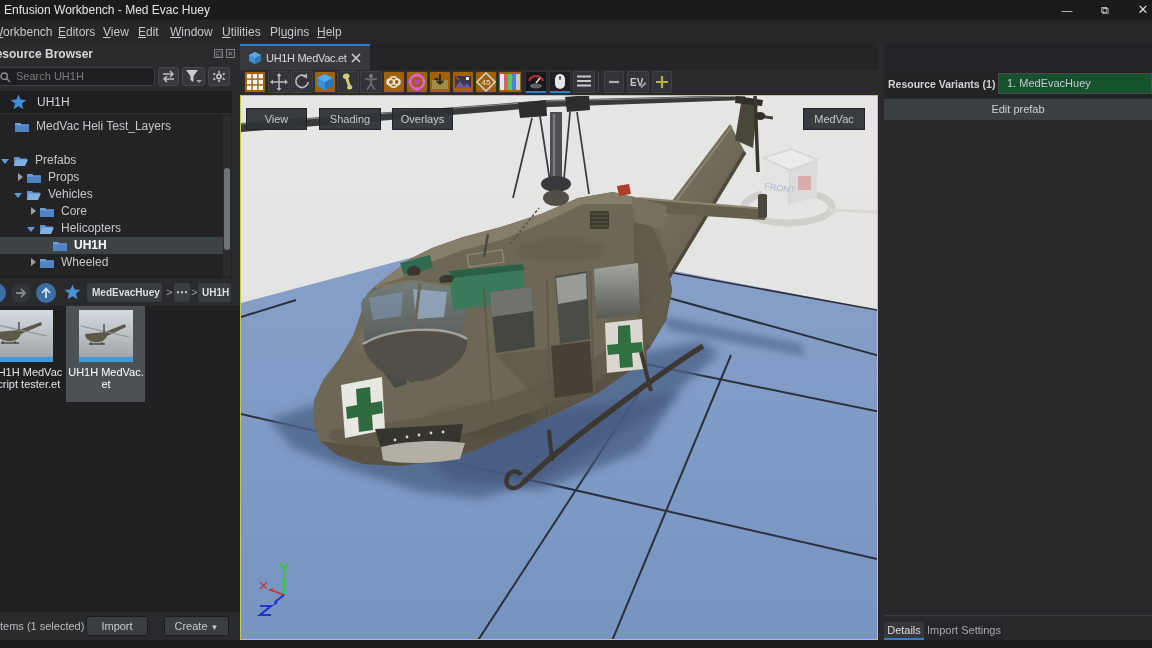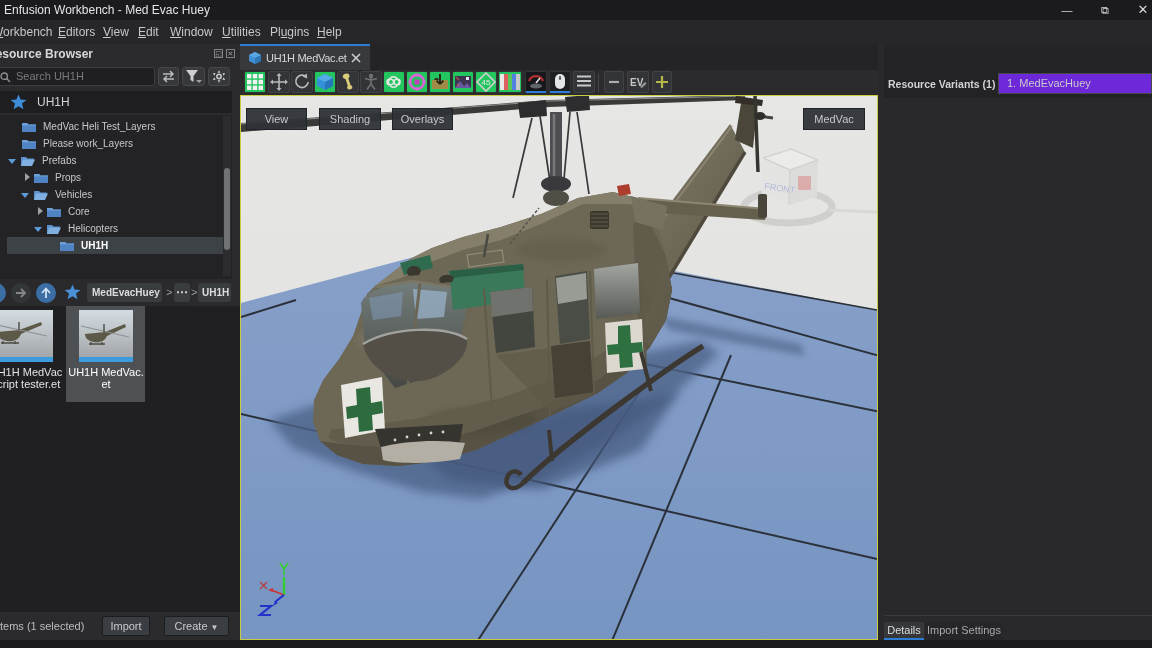--- a/index.html
+++ b/index.html
@@ -14,21 +14,21 @@
 .mi{position:absolute;top:5px}
 .mi u{text-decoration:underline}
 
 #lpanel{left:0;top:44px;width:240px;height:596px;background:#2b2b2e}
 #rbtitle{left:0;top:3px;font-size:12px;font-weight:bold;color:#d6d7d9}
 .paneico{position:absolute;top:5px;width:9px;height:9px;border:1px solid #808184;color:#97989a;font-size:7px;line-height:8px;text-align:center}
 #searchbox{left:-8px;top:23px;width:163px;height:19px;background:#1f1f22;border:1px solid #3c3d40;border-radius:3px;color:#797a7c;font-size:11px;line-height:17px;padding-left:23px}
 .sbtn{position:absolute;top:23px;width:21px;height:19px;background:#36383b;border:1px solid #46484b;border-radius:3px}
 #favrow{left:0;top:47px;width:232px;height:22px;background:#1e1e21;color:#d2d3d5;font-size:12px}
 #tree{left:0;top:71px;width:232px;height:164px;background:#232326;overflow:hidden}
-.trow{position:absolute;left:7px;width:232px;height:17px;color:#c6c7c9;font-size:10px;line-height:17px}
+.trow{position:absolute;left:0;width:232px;height:17px;color:#c6c7c9;font-size:12px;line-height:17px}
 .trow.sel{background:#3d4246;color:#fff;font-weight:bold;width:223px}
 .tarrow{position:absolute;width:8px;height:8px}
 #scrollbar{left:223px;top:72px;width:8px;height:160px;background:#2c2c2f}
 #scrollthumb{left:224px;top:124px;width:6px;height:82px;background:#707376;border-radius:3px}
 
 #crumbbar{left:0;top:236px;width:192px;height:26px;background:#2a2a2d}
 .cbtn{position:absolute;top:3px;width:20px;height:20px;border-radius:10px}
 .chip{position:absolute;top:3px;height:19px;background:#3a3d40;border-radius:3px;color:#dcdde0;font-size:11px;font-weight:bold;line-height:19px;padding:0 6px;text-align:center;overflow:hidden}
 
 #thumbarea{left:0;top:262px;width:240px;height:306px;background:#202023}
@@ -36,21 +36,21 @@
 .thumbimg{position:absolute;overflow:hidden}
 .tlabel{position:absolute;font-size:11px;color:#e2e3e5;text-align:center;line-height:12px}
 
 #statusbar{left:0;top:568px;width:240px;height:28px;background:#2b2b2e;color:#bcbdbf;font-size:11px}
 .pbtn{position:absolute;top:4px;height:20px;background:#3a3d41;border:1px solid #1b1c1e;border-radius:2px;color:#c9cacc;font-size:11px;text-align:center;line-height:18px}
 
 #tabbar{left:240px;top:44px;width:638px;height:26px;background:#242427}
 #tab1{left:0px;top:0px;width:130px;height:26px;background:#37393d;border-top:2px solid #2e7cd4;color:#d8d9db;font-size:12px}
 #toolbar{left:240px;top:70px;width:638px;height:25px;background:#2b2b2e}
 .tbtn{position:absolute;top:1px;width:22px;height:22px;background:#333437;border:1px solid #404144;border-radius:2px}
-.tbtn.dark{background:#22c55e;border-color:#333}
+.tbtn.dark{background:#a16207;border-color:#333}
 .tbtn.sel{background:#1f2023;border-color:#333;border-bottom:2px solid #2e7cd4}
 
 #viewport{left:240px;top:95px;width:638px;height:545px;border:1px solid #c9cc40;background:#e2e2e0}
 .vbtn{position:absolute;top:108px;height:22px;background:rgba(46,50,55,0.95);border:1px solid #202429;color:#c6c9cc;font-size:11px;text-align:center;line-height:20px;z-index:5}
 .fold{position:absolute;width:14px;height:11px}
 .tx{position:absolute;white-space:nowrap}
 
 #rpanel{left:884px;top:44px;width:268px;height:596px;background:#29292c}
 #rvhead{left:0;top:26px;width:268px;height:28px;background:#232326}
 #botstrip{left:0;top:640px;width:1152px;height:8px;background:#1c1c1e}
@@ -107,27 +107,20 @@
     <span class="tx" style="left:37px;top:4px">UH1H</span>
   </div>
   <div class="abs" id="tree">
     <div class="trow" style="top:3px">
           <svg class="fold" style="left:15px;top:3px" viewBox="0 0 14 11">
             <path d="M0 2 h5 l1.5 1.5 H14 V11 H0 Z" fill="#4f83c4"></path>
             <path d="M0 2 h5 l1.5 1.5 H14 V4.5 H0 Z" fill="#6ba0d8"></path>
           </svg>
           <span class="tx" style="left:36px">MedVac Heli Test_Layers</span>
         </div>
-    <div class="trow" style="top:20px">
-          <svg class="fold" style="left:15px;top:3px" viewBox="0 0 14 11">
-            <path d="M0 2 h5 l1.5 1.5 H14 V11 H0 Z" fill="#4f83c4"></path>
-            <path d="M0 2 h5 l1.5 1.5 H14 V4.5 H0 Z" fill="#6ba0d8"></path>
-          </svg>
-          <span class="tx" style="left:36px">Please work_Layers</span>
-        </div>
     <div class="trow" style="top:37px">
           <svg class="tarrow" style="left:1px;top:5px" viewBox="0 0 8 8">
             <path d="M0 2 L8 2 L4 7 Z" fill="#5a9bd8"></path>
           </svg>
           <svg class="fold" style="left:14px;top:3px" viewBox="0 0 14 11">
             <path d="M0 2 h5 l1.5 1.5 H13 l-2.5 7.5 H0 Z" fill="#5d90cc"></path>
             <path d="M2 4.5 H14 L11 11 H0 Z" fill="#7fb0e0"></path>
           </svg>
           <span class="tx" style="left:35px">Prefabs</span>
         </div>
@@ -170,20 +163,30 @@
             <path d="M2 4.5 H14 L11 11 H0 Z" fill="#7fb0e0"></path>
           </svg>
           <span class="tx" style="left:61px">Helicopters</span>
         </div>
     <div class="trow sel" style="top:122px">
           <svg class="fold" style="left:53px;top:3px" viewBox="0 0 14 11">
             <path d="M0 2 h5 l1.5 1.5 H14 V11 H0 Z" fill="#4f83c4"></path>
             <path d="M0 2 h5 l1.5 1.5 H14 V4.5 H0 Z" fill="#6ba0d8"></path>
           </svg>
           <span class="tx" style="left:74px">UH1H</span>
+        </div>
+    <div class="trow" style="top:139px">
+          <svg class="tarrow" style="left:29px;top:4px" viewBox="0 0 8 8">
+            <path d="M2 0 L7 4 L2 8 Z" fill="#9fa1a4"></path>
+          </svg>
+          <svg class="fold" style="left:40px;top:3px" viewBox="0 0 14 11">
+            <path d="M0 2 h5 l1.5 1.5 H14 V11 H0 Z" fill="#4f83c4"></path>
+            <path d="M0 2 h5 l1.5 1.5 H14 V4.5 H0 Z" fill="#6ba0d8"></path>
+          </svg>
+          <span class="tx" style="left:61px">Wheeled</span>
         </div>
   </div>
   <div class="abs" id="scrollbar"></div>
   <div class="abs" id="scrollthumb"></div>
   <div class="abs" id="crumbbar">
     <div class="cbtn" style="left:-14px;background:#3a6ea5"></div>
     <div class="cbtn" style="left:11px;background:#333639"><svg width="20" height="20" viewBox="0 0 20 20">
             <path d="M5 10 h8 M10 6 l4 4 -4 4" stroke="#85878a" stroke-width="1.8" fill="none"></path>
           </svg></div>
     <div class="cbtn" style="left:36px;background:#3a6ea5"><svg width="20" height="20" viewBox="0 0 20 20">
@@ -225,21 +228,21 @@
         <path d="M6 24 L26 22 L46 14 L47 17 L28 26 C 26 31 21 33 15 32 C 9 31 6 28 6 24 Z" fill="#5d5948"></path>
         <path d="M2 16 L50 27" stroke="#8e9296" stroke-width="1.2"></path>
         <path d="M25 14 v8" stroke="#55524a" stroke-width="1.5"></path>
         <path d="M10 34 h16 M12 32 v3 M23 32 v3" stroke="#4c4940" stroke-width="1.3" fill="none"></path>
       </svg>
     </div>
     <div class="tlabel" style="left:64px;top:60px;width:84px;color:#fff;font-weight:normal">UH1H MedVac.<br>et</div>
   </div>
   <div class="abs" id="statusbar">
     <span style="position:absolute;left:0px;top:8px">tems (1 selected)</span>
-    <div class="pbtn" style="left:102px;width:48px">Import</div>
+    <div class="pbtn" style="left:86px;width:62px">Import</div>
     <div class="pbtn" style="left:164px;width:65px">Create <span style="font-size:8px">▼</span></div>
   </div>
 </div>
 
 <div class="abs" id="tabbar">
   <div class="abs" id="tab1">
     <svg class="abs" style="left:8px;top:5px" width="14" height="14" viewBox="0 0 14 14">
           <path d="M7 1 L13 4 V10 L7 13 L1 10 V4 Z" fill="#3f8fd4"></path>
           <path d="M7 1 L13 4 L7 7 L1 4 Z" fill="#5aa7e4"></path>
           <path d="M7 7 L13 4 V10 L7 13 Z" fill="#2f78b8"></path>
@@ -547,19 +550,20 @@
 </div>
 <div class="vbtn" style="left:246px;width:61px">View</div>
 <div class="vbtn" style="left:319px;width:62px">Shading</div>
 <div class="vbtn" style="left:392px;width:61px">Overlays</div>
 <div class="vbtn" style="left:803px;width:62px">MedVac</div>
 
 <div class="abs" id="rpanel">
   <div class="abs" style="left:0;top:0;width:268px;height:26px;background:#242428"></div>
   <div class="abs" id="rvhead"></div>
   <span class="abs" style="left:4px;top:34px;font-size:10.5px;font-weight:bold;color:#d2d3d5">Resource Variants (1)</span>
-  <div class="abs" style="left:114px;top:29px;width:154px;height:21px;background:#6d28d9;border:1px solid #47494c;color:#c9cacd;font-size:11px;line-height:19px;padding-left:8px">1. MedEvacHuey</div>
+  <div class="abs" style="left:114px;top:29px;width:154px;height:21px;background:#14532d;border:1px solid #47494c;color:#c9cacd;font-size:11px;line-height:19px;padding-left:8px">1. MedEvacHuey</div>
+  <div class="abs" style="left:0px;top:55px;width:268px;height:21px;background:#3b3f43;color:#cfd1d3;font-size:11px;text-align:center;line-height:21px">Edit prefab</div>
   <div class="abs" style="left:0px;top:571px;width:268px;height:1px;background:#3a3b3e"></div>
   <div class="abs" style="left:0px;top:578px;width:40px;height:18px;background:#35373a;border-bottom:2px solid #2e7cd4;color:#dcddde;font-size:11px;text-align:center;line-height:16px">Details</div>
   <div class="abs" style="left:41px;top:578px;width:78px;height:18px;background:#26262a;color:#a6a8aa;font-size:11px;text-align:center;line-height:16px">Import Settings</div>
 </div>
 
 <div class="abs" id="botstrip"></div>
 </div>
 </body></html>

